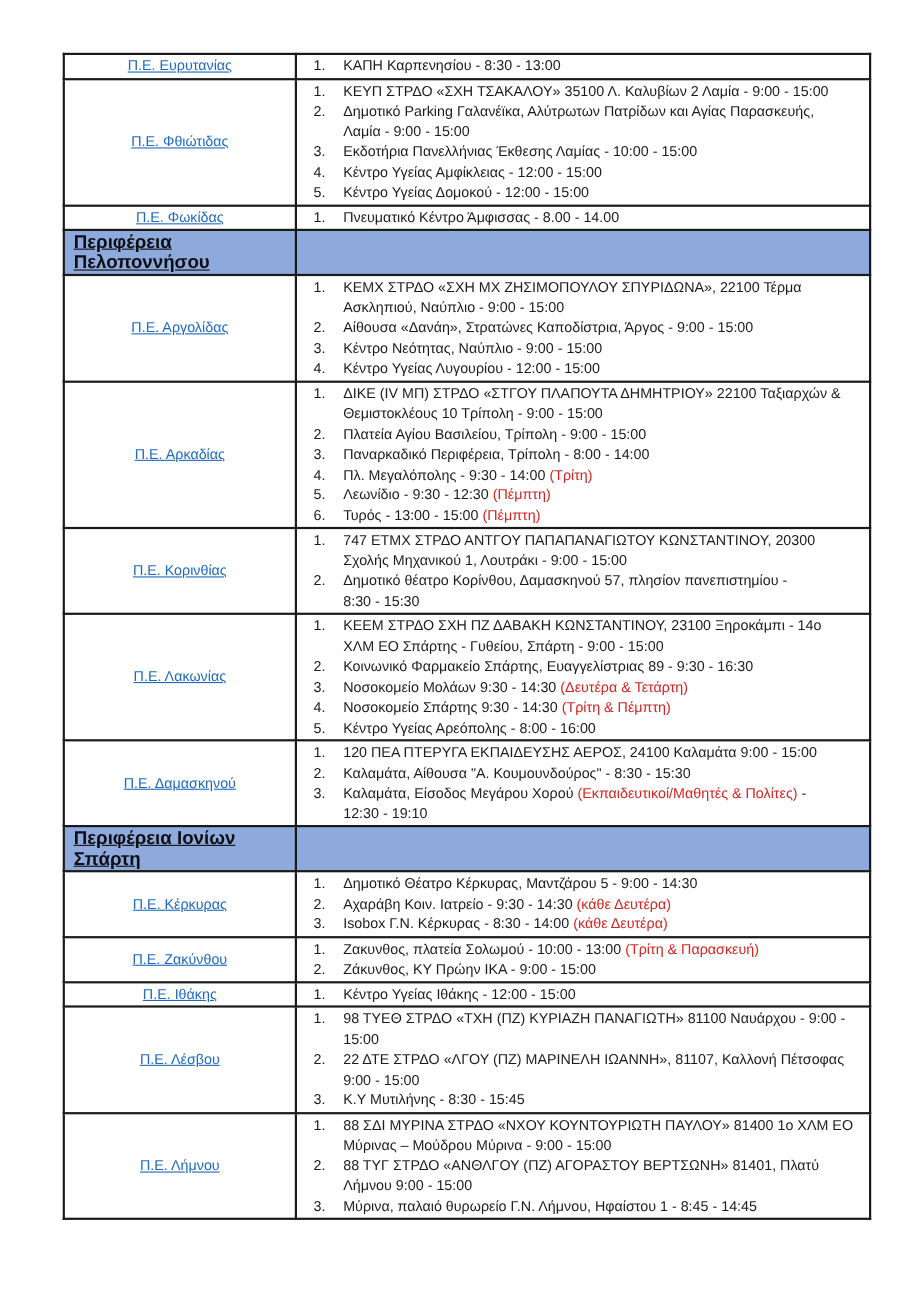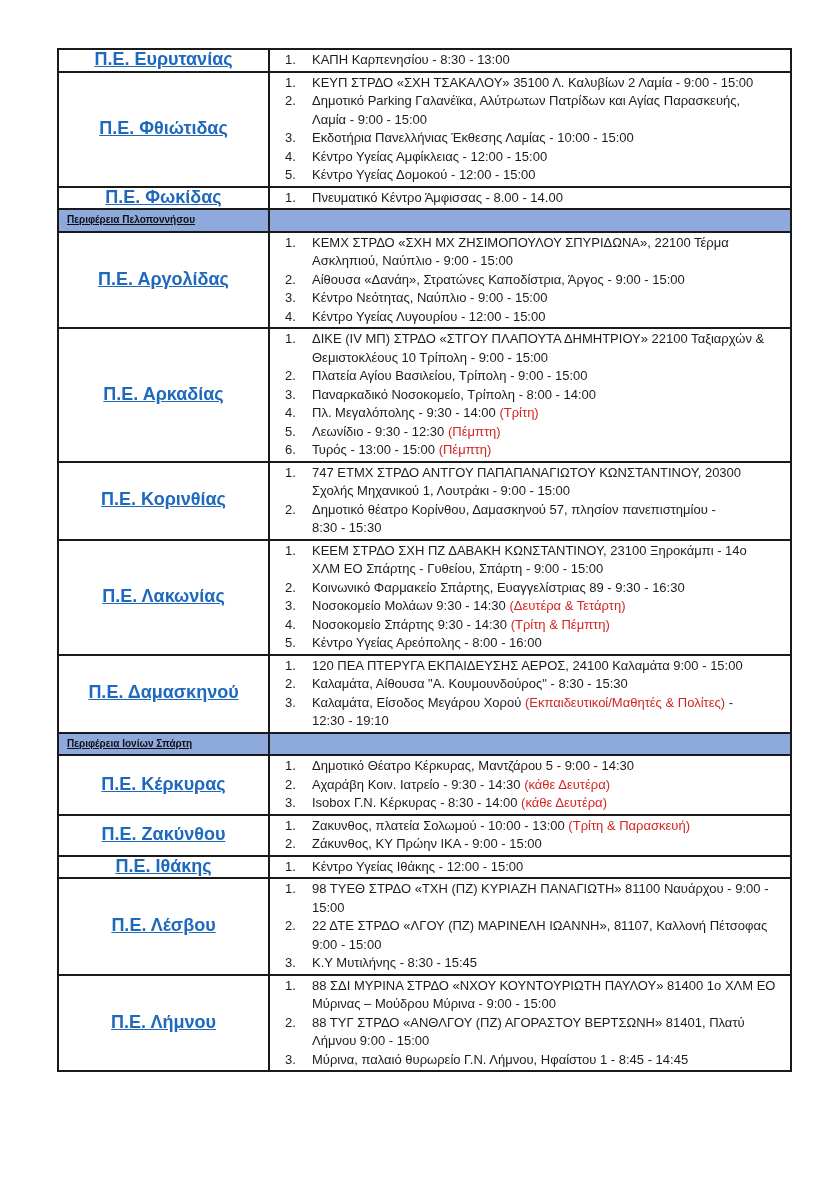--- a/index.html
+++ b/index.html
@@ -15,27 +15,27 @@
     font-family:"Liberation Sans",sans-serif;
     font-size:13px;line-height:18.5px;color:var(--text);
   }
   .table-wrap{position:absolute;left:57px;top:48px;}
   table{border-collapse:collapse;table-layout:fixed;width:733px;}
   col.c1{width:211px;}
   col.c2{width:522px;}
   td{border:2px solid var(--border);padding:0;vertical-align:middle;}
   .region-cell{text-align:center;}
   .region-link{
-    color:var(--accent-blue);font-weight:700;text-decoration:underline;
-    font-size:18px;cursor:pointer;
+    color:var(--accent-blue);font-weight:400;text-decoration:underline;
+    font-size:13px;cursor:pointer;
   }
   .sec{background:var(--section-bg);}
   .sec-label{
     display:inline-block;padding:1px 0 1px 8px;
-    font-weight:700;font-size:10px;color:#0e0e12;text-decoration:underline;
+    font-weight:700;font-size:17px;color:#0e0e12;text-decoration:underline;
   }
   .items-cell{padding:1px 4px 1px 0;}
   .item{display:flex;align-items:flex-start;}
   .num{flex:0 0 27px;padding-left:15px;}
   .txt{flex:1;white-space:pre-wrap;}
   .u{}
   .r{color:var(--red);}
 </style>
 </head>
 <body>
@@ -124,21 +124,21 @@
               <span class="num">1.</span>
               <span class="txt"><span>ΔΙΚΕ (IV ΜΠ) ΣΤΡΔΟ «ΣΤΓΟΥ ΠΛΑΠΟΥΤΑ ΔΗΜΗΤΡΙΟΥ» 22100 Ταξιαρχών &amp;
 Θεμιστοκλέους 10 Τρίπολη - </span><span class="u">9:00 - 15:00</span></span>
             </div>
             <div class="item">
               <span class="num">2.</span>
               <span class="txt"><span>Πλατεία Αγίου Βασιλείου, Τρίπολη - </span><span class="u">9:00 - 15:00</span></span>
             </div>
             <div class="item">
               <span class="num">3.</span>
-              <span class="txt"><span>Παναρκαδικό Νοσοκομείο, Τρίπολη - </span><span class="u">8:00 - 14:00</span></span>
+              <span class="txt"><span>Παναρκαδικό Περιφέρεια, Τρίπολη - </span><span class="u">8:00 - 14:00</span></span>
             </div>
             <div class="item">
               <span class="num">4.</span>
               <span class="txt"><span>Πλ. Μεγαλόπολης - </span><span class="u">9:30 - 14:00</span><span> </span><span class="r">(Τρίτη)</span></span>
             </div>
             <div class="item">
               <span class="num">5.</span>
               <span class="txt"><span>Λεωνίδιο - </span><span class="u">9:30 - 12:30</span><span> </span><span class="r">(Πέμπτη)</span></span>
             </div>
             <div class="item">

